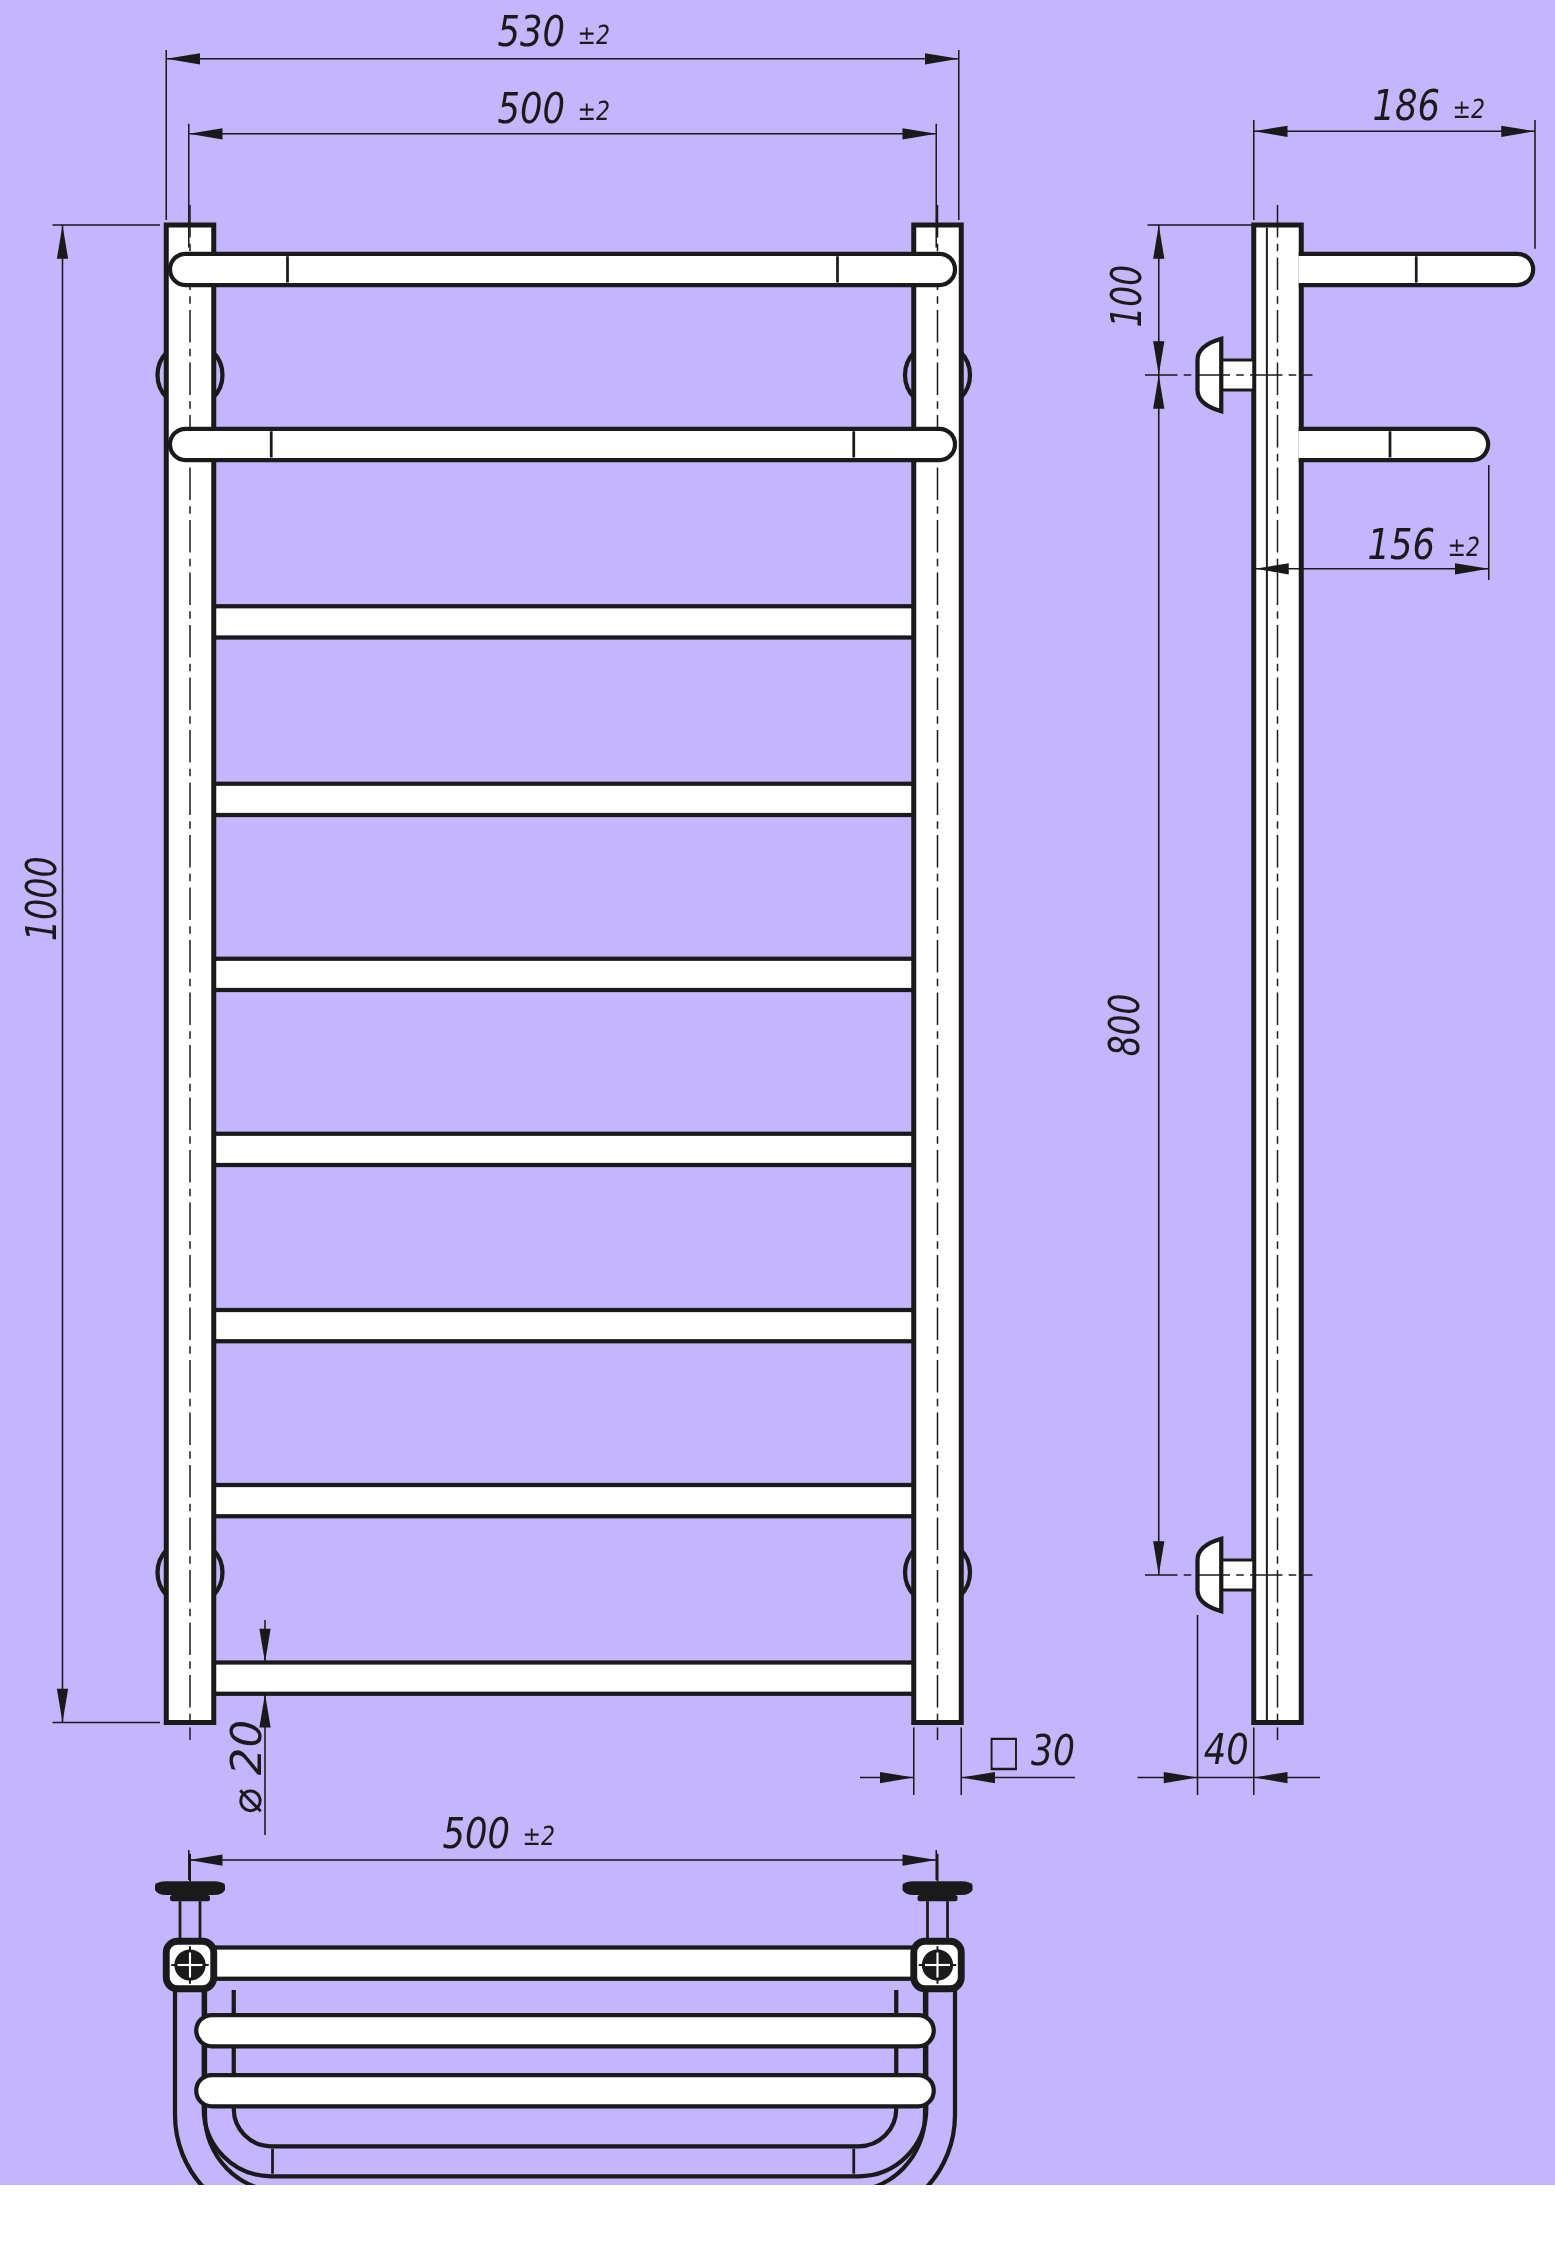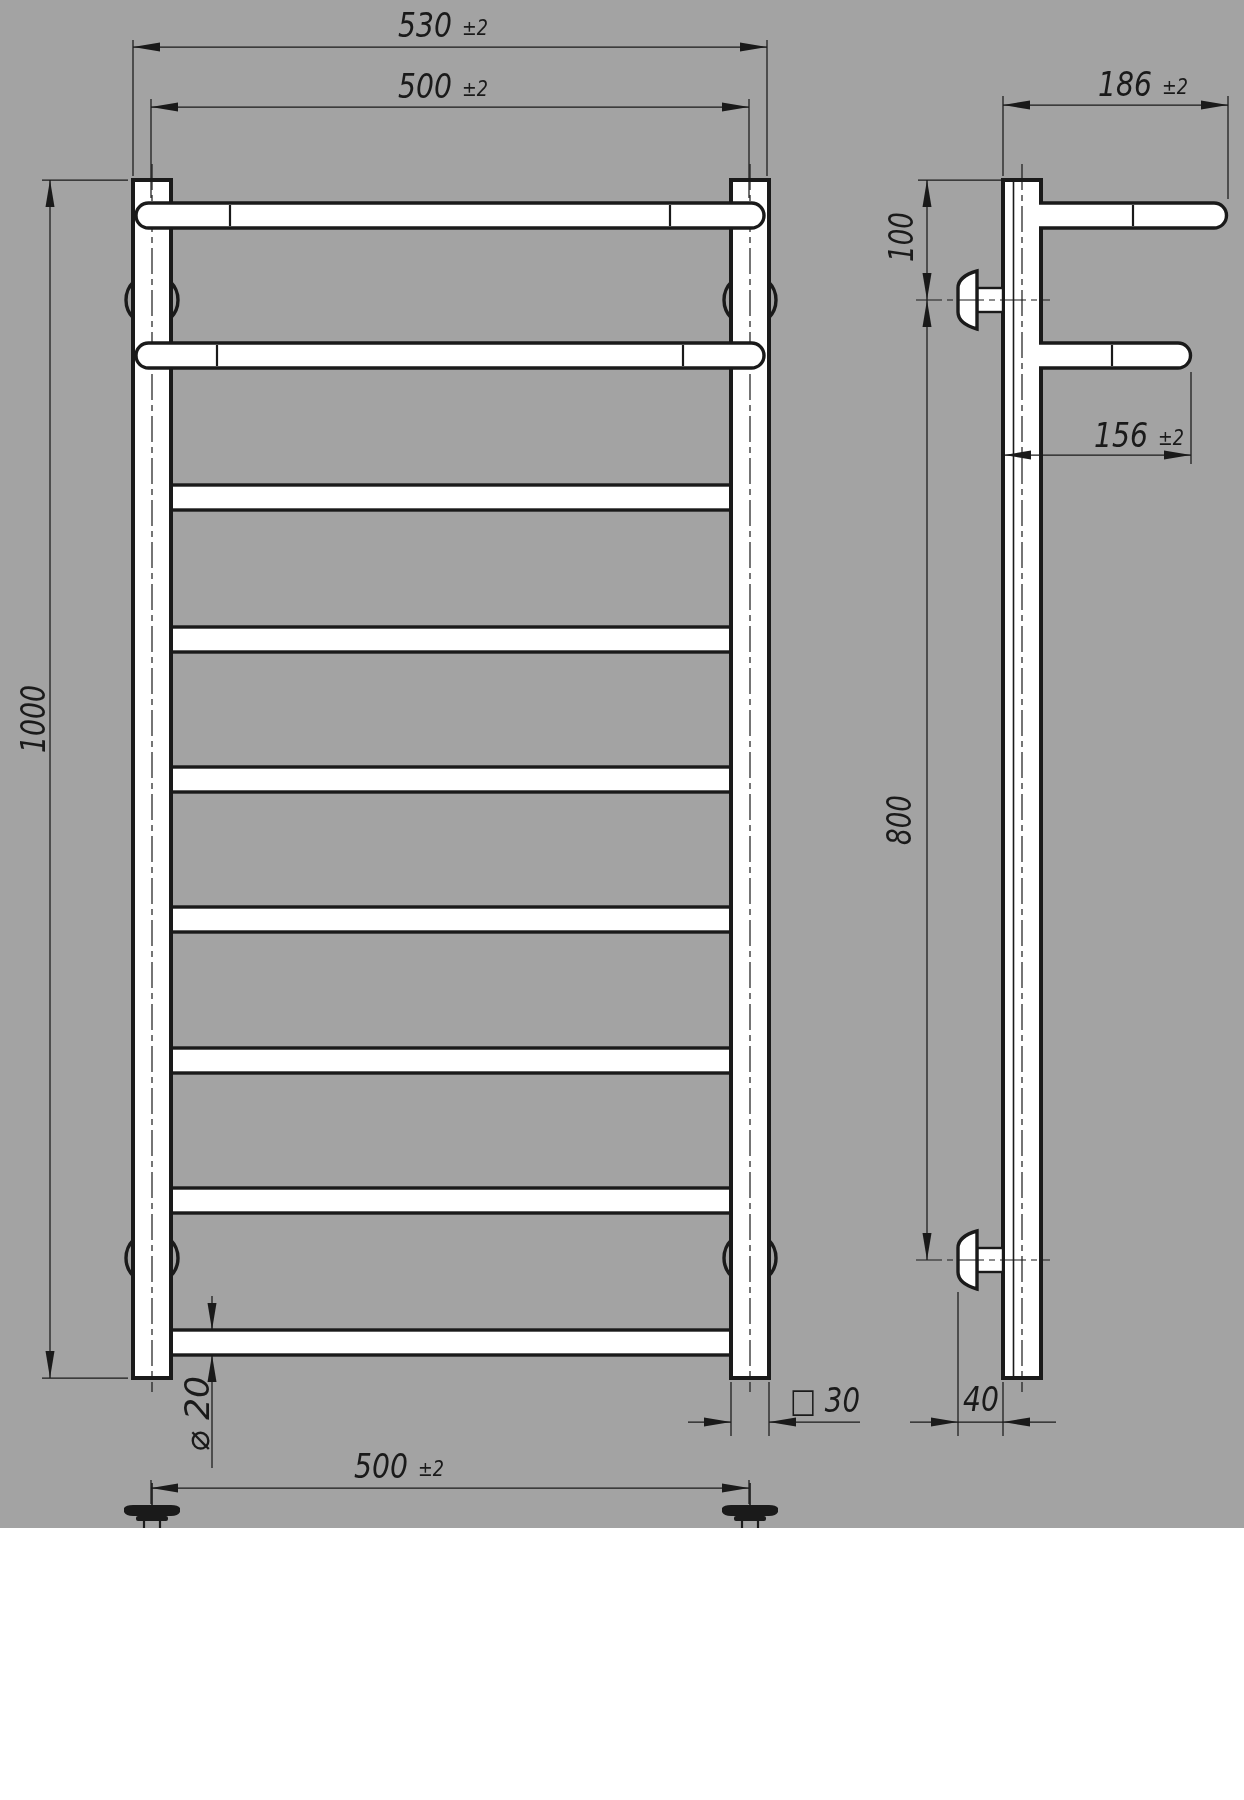--- a/index.html
+++ b/index.html
@@ -1,16 +1,16 @@
 <!DOCTYPE html>
 <html><head>
 <meta charset="utf-8">
 <style>
   html,body{margin:0;padding:0;background:#ffffff;}
-  .stage{position:relative;width:1244px;height:1528px;background:#a3a3a3;overflow:hidden;}
+  .stage{position:relative;width:1244px;height:1748px;background:#c4b5fd;overflow:hidden;}
   svg{display:block;}
   
   .c  {stroke:#1a1a1a;stroke-width:3.4;fill:none;}
   .cf {stroke:#1a1a1a;stroke-width:3.4;fill:#ffffff;}
   .c2 {stroke:#1a1a1a;stroke-width:4;fill:#ffffff;}
   .joint{stroke:#1a1a1a;stroke-width:2.2;fill:none;}
   .thin{stroke:#1a1a1a;stroke-width:1.6;fill:none;}
   .dim {stroke:#1a1a1a;stroke-width:1.25;fill:none;}
   .cl  {stroke:#1a1a1a;stroke-width:1.2;fill:none;stroke-dasharray:26 5 6 5;}
   .arw {fill:#1a1a1a;stroke:none;}

